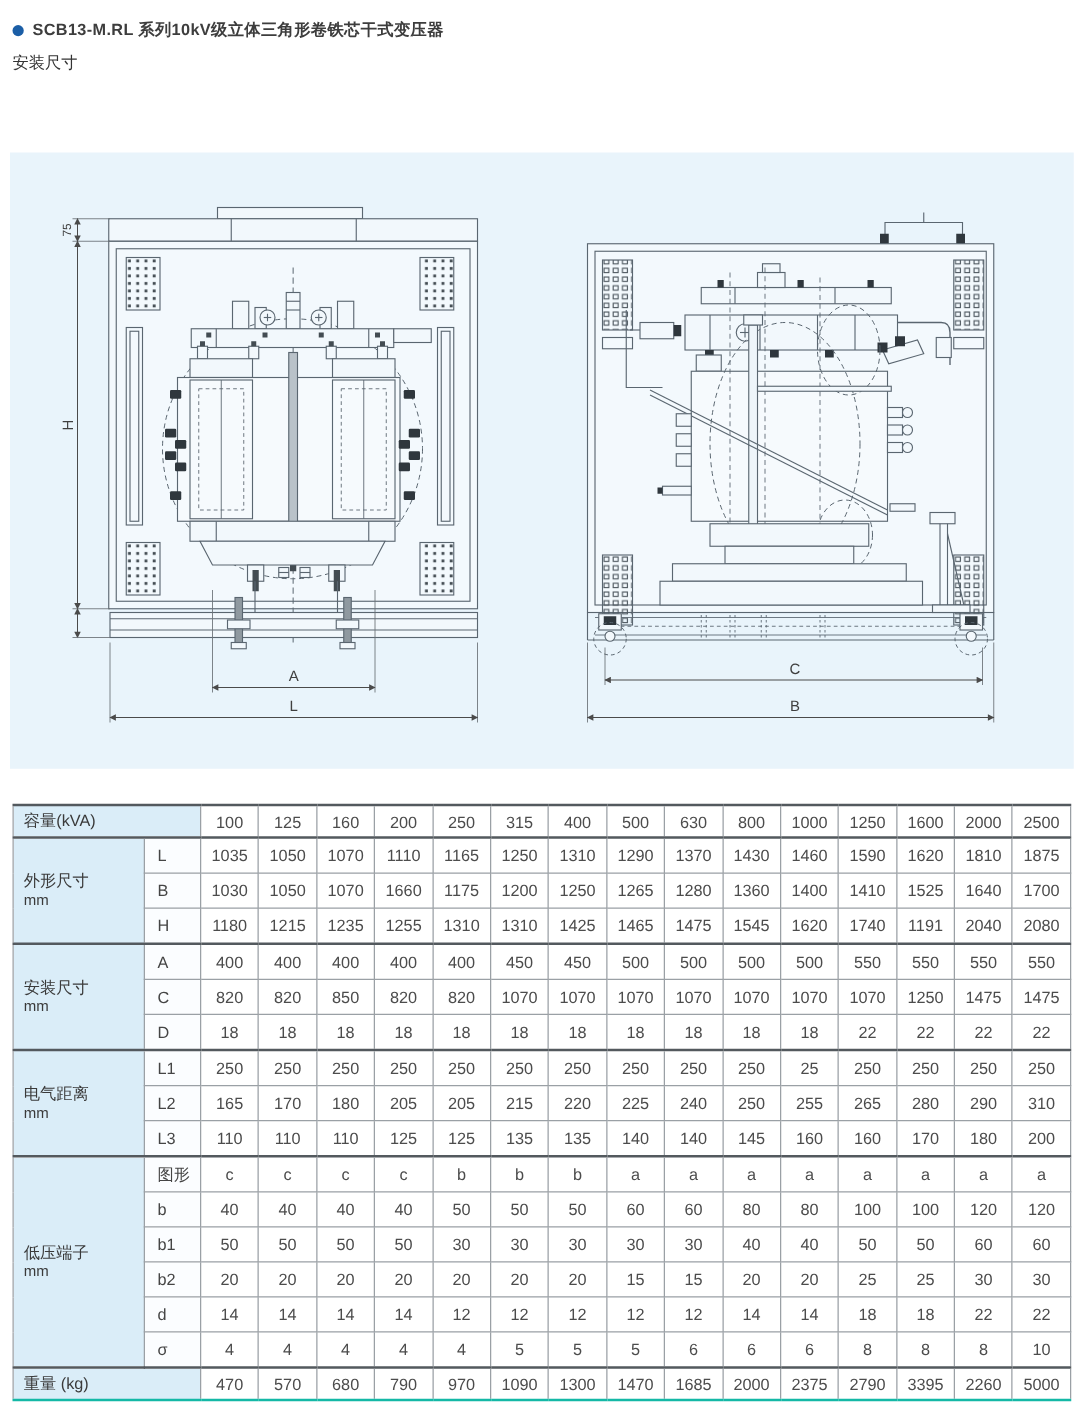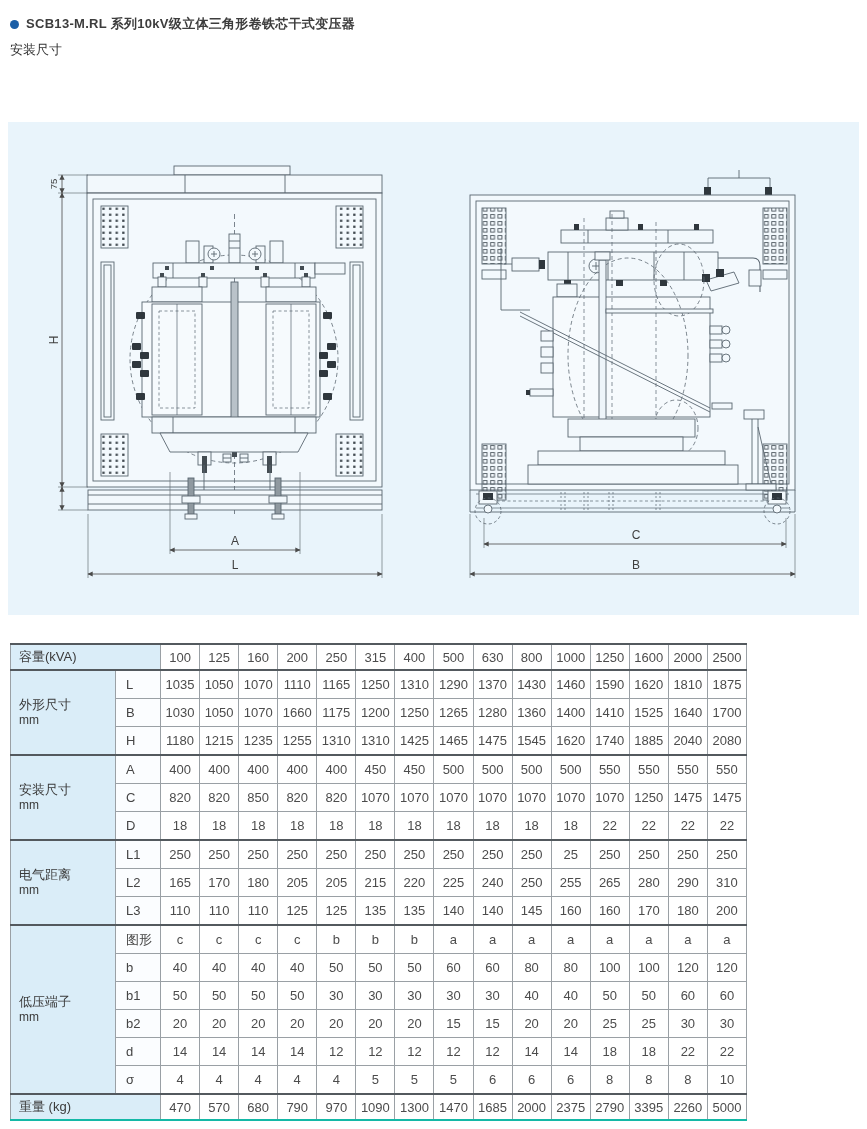--- a/index.html
+++ b/index.html
@@ -18,21 +18,21 @@
     background:#e9f4fb;
   }
   .drawing-panel svg{display:block;}
   .lng{stroke:#5a6670;stroke-width:0.9;fill:none;}
   .dim{stroke:#4a4a4a;stroke-width:0.8;fill:none;}
   .ext{stroke:#6b7278;stroke-width:0.7;fill:none;}
   .dimtxt{font-size:12px;fill:#3f3f3f;stroke:none;font-family:"Liberation Sans",sans-serif;}
   .dimtxt-sm{font-size:9.5px;fill:#3f3f3f;stroke:none;font-family:"Liberation Sans",sans-serif;}
 
   .table-wrap{position:absolute;left:10px;top:643px;width:847px;}
-  table.dims{border-collapse:collapse;table-layout:fixed;width:737px;font-size:13px;color:#4c4c4c;}
+  table.dims{border-collapse:collapse;table-layout:fixed;width:847px;font-size:13px;color:#4c4c4c;}
   table.dims td{border:1px solid #9aa0a5;text-align:center;height:27px;padding:0 1px;overflow:hidden;white-space:nowrap;}
   table.dims tr.hdr td,table.dims tr.ftr td{height:24px;}
   table.dims td.lab{background:#daedf8;text-align:left;padding-left:8px;color:#3a3a3a;}
   table.dims td.lab .unit{font-size:12px;line-height:1.25;}
   table.dims td.lab .glabel{line-height:1.25;}
   table.dims td.sub{background:#fbfdff;text-align:left;padding-left:10px;color:#454545;}
   table.dims td.val{background:#ffffff;}
   table.dims tr.grp-top td{border-top:2px solid #53595e;}
   table.dims tr.ftr td{border-bottom:2px solid #14b8a6;}
 </style>
@@ -390,21 +390,21 @@
           <td class="val">1235</td>
           <td class="val">1255</td>
           <td class="val">1310</td>
           <td class="val">1310</td>
           <td class="val">1425</td>
           <td class="val">1465</td>
           <td class="val">1475</td>
           <td class="val">1545</td>
           <td class="val">1620</td>
           <td class="val">1740</td>
-          <td class="val">1885</td>
+          <td class="val">1191</td>
           <td class="val">2040</td>
           <td class="val">2080</td>
         </tr>
         <tr class="grp-top">
           <td class="lab" rowspan="3">
             <div class="glabel">安装尺寸</div>
             <div class="unit">mm</div>
           </td>
           <td class="sub">A</td>
           <td class="val">400</td>

